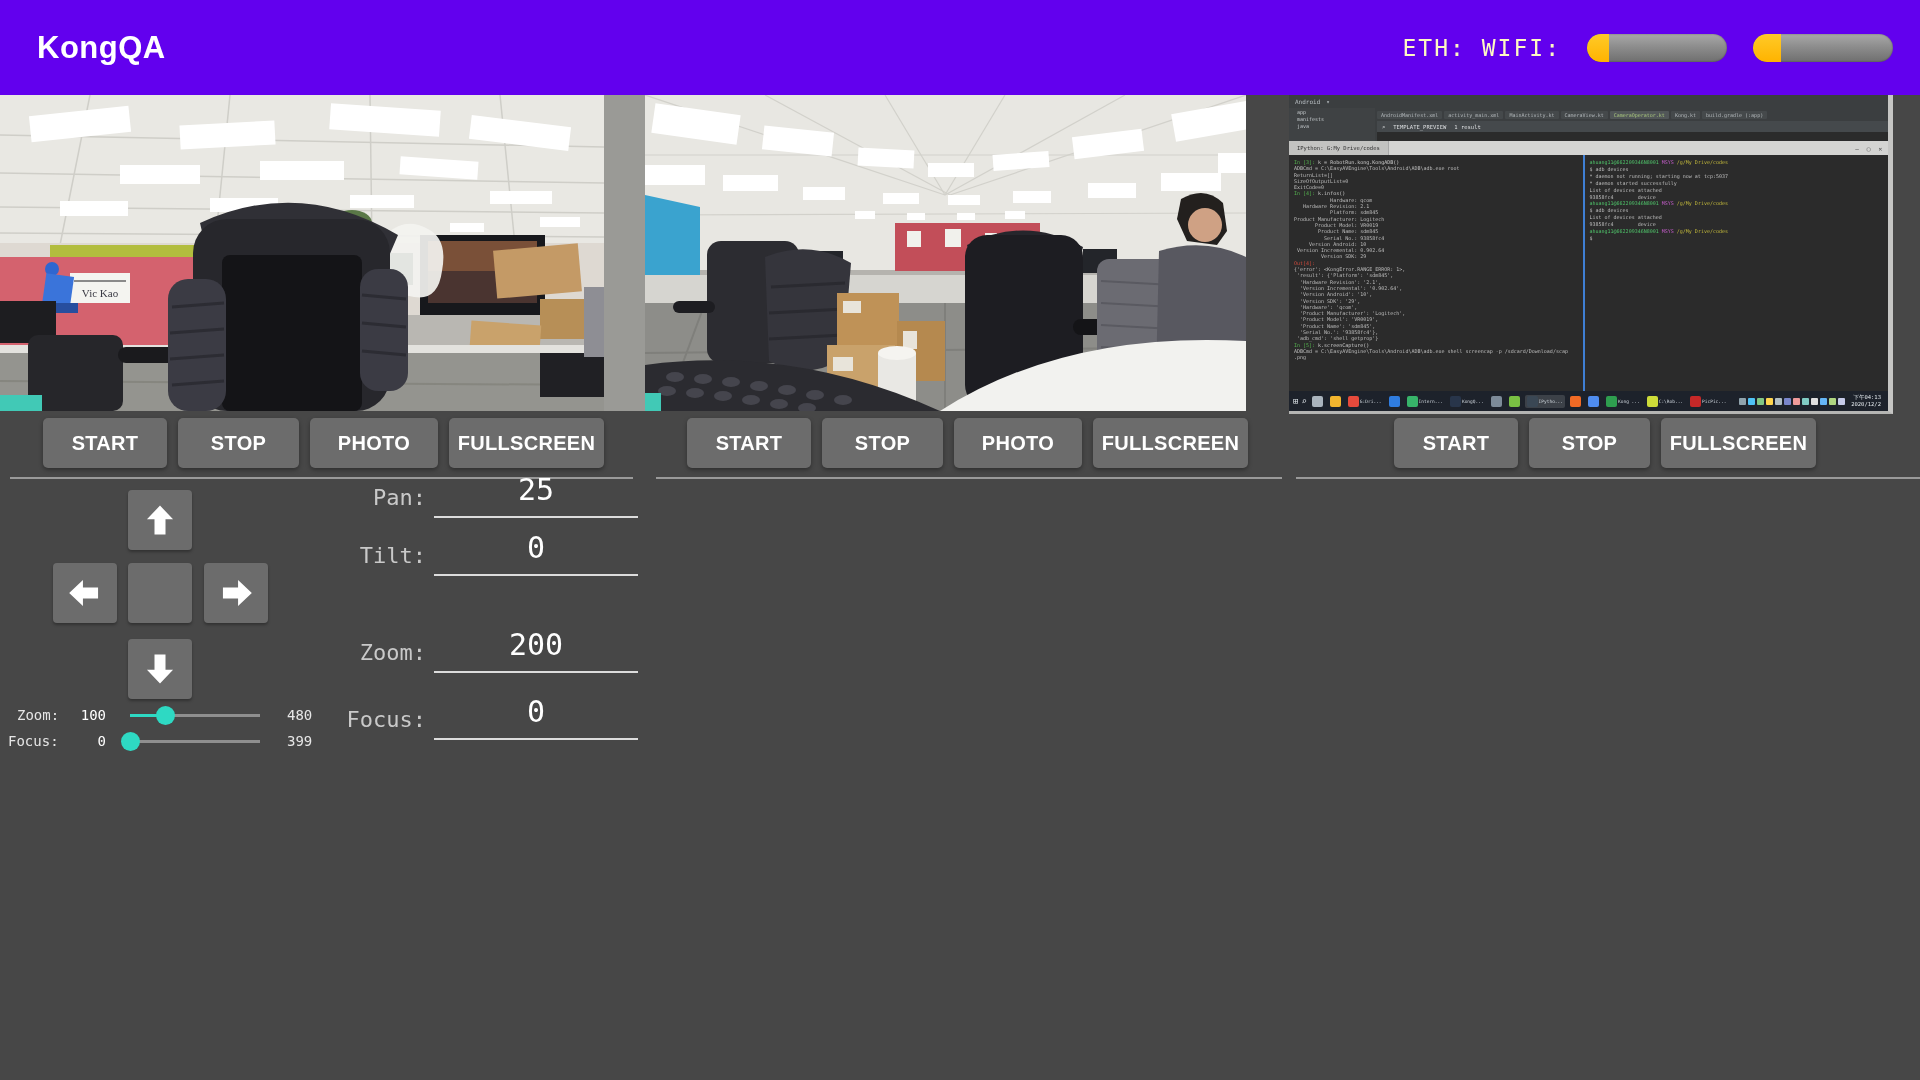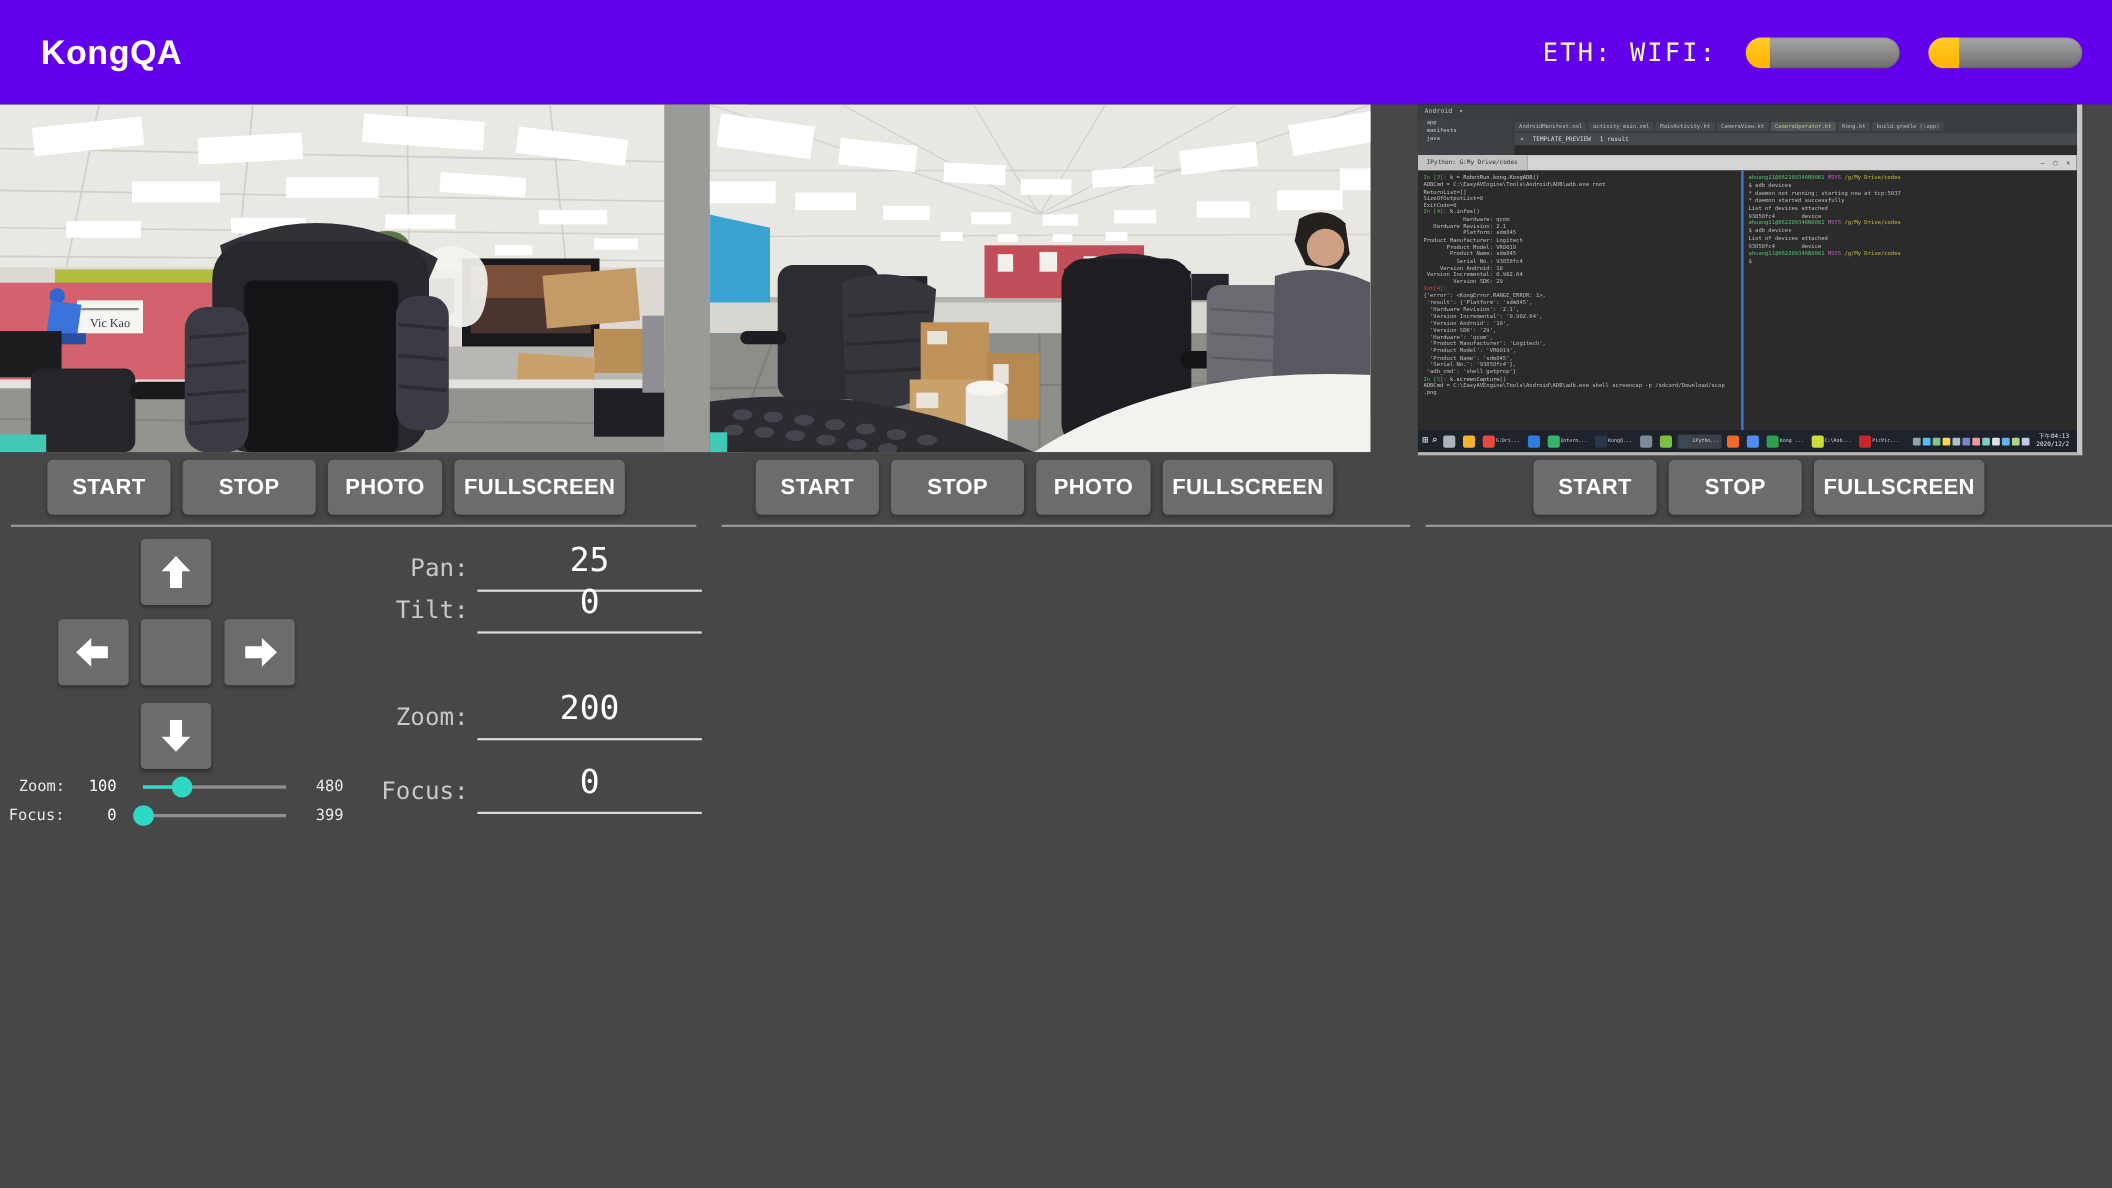--- a/index.html
+++ b/index.html
@@ -19,21 +19,21 @@
   .feed svg{display:block;}
   #feed1{left:0;width:680px;}
   #feed2{left:645px;width:601px;}
   #feed3{left:1289px;width:599px;background:#2b2b2b;border-right:5px solid #c6c6c4;border-bottom:3px solid #b5b5b3;}
   
   .btnrow{position:absolute;top:418px;display:flex;gap:11px;}
   #btnrow1{left:43px;} #btnrow2{left:687px;} #btnrow3{left:1394px;}
   .btn{height:50px;line-height:50px;text-align:center;background:#6C6C6C;color:#fff;border:none;
        border-radius:5px;font-family:"Liberation Sans",sans-serif;font-size:20px;font-weight:bold;
        letter-spacing:.3px;box-shadow:0 2px 4px rgba(0,0,0,.35);cursor:pointer;padding:0;}
-  .w-start{width:112px;} .w-stop{width:121px;} .w-photo{width:104px;} .w-full{width:155px;}
+  .w-start{width:124px;} .w-stop{width:121px;} .w-photo{width:128px;} .w-full{width:155px;}
   
   .divider{position:absolute;top:477px;height:2px;background:#9a9a9a;}
   #div1{left:10px;width:623px;} #div2{left:656px;width:626px;} #div3{left:1296px;width:624px;}
   
   .pad-btn{position:absolute;width:64px;height:60px;background:#6C6C6C;border:none;border-radius:4px;
            box-shadow:0 2px 3px rgba(0,0,0,.3);cursor:pointer;display:flex;align-items:center;justify-content:center;padding:0;}
   #pad-up{left:128px;top:490px;} #pad-left{left:53px;top:563px;} #pad-center{left:128px;top:563px;}
   #pad-right{left:204px;top:563px;} #pad-down{left:128px;top:639px;}
   .pad-btn svg{width:44px;height:44px;}
   
@@ -43,21 +43,21 @@
   #srow-zoom .s-label{left:17px;} #srow-focus .s-label{left:8px;}
   .s-val{position:absolute;left:58px;width:48px;text-align:right;font-family:"DejaVu Sans Mono",monospace;
          font-size:14px;color:#fff;top:2px;}
   .s-max{position:absolute;left:287px;font-family:"DejaVu Sans Mono",monospace;font-size:14px;color:#e6e6e6;top:2px;}
   .track{position:absolute;left:130px;top:9px;width:130px;height:3px;background:#8f8f8f;cursor:pointer;}
   .track .active{position:absolute;left:0;top:0;height:3px;background:#2ED9C3;}
   .thumb{position:absolute;top:-8px;width:19px;height:19px;border-radius:50%;background:#2ED9C3;
          transform:translateX(-9px);cursor:pointer;}
   
   .frow{position:absolute;left:300px;width:338px;height:46px;}
-  #frow-pan{top:492px;} #frow-tilt{top:530px;} #frow-zoom{top:627px;} #frow-focus{top:694px;}
+  #frow-pan{top:472px;} #frow-tilt{top:530px;} #frow-zoom{top:627px;} #frow-focus{top:694px;}
   .f-label{position:absolute;left:0;bottom:8px;width:126px;text-align:right;
            font-family:"DejaVu Sans Mono",monospace;font-size:22px;color:#c9c9c9;}
   .f-value{position:absolute;left:134px;bottom:0;width:204px;height:44px;text-align:center;
            font-family:"DejaVu Sans Mono",monospace;font-size:30px;color:#fff;
            border-bottom:2px solid #dcdcdc;cursor:text;}
   
   .desk{position:absolute;inset:0;background:#2b2b2b;font-family:"DejaVu Sans Mono",monospace;}
   .ide{position:absolute;left:0;top:0;right:0;height:46px;background:#3b3e40;}
   .ide-top{height:13px;display:flex;align-items:center;gap:6px;padding:0 6px;color:#b6bcc0;font-size:6px;}
   .ide-tabs{height:13px;display:flex;align-items:center;gap:2px;padding-left:88px;overflow:hidden;}

